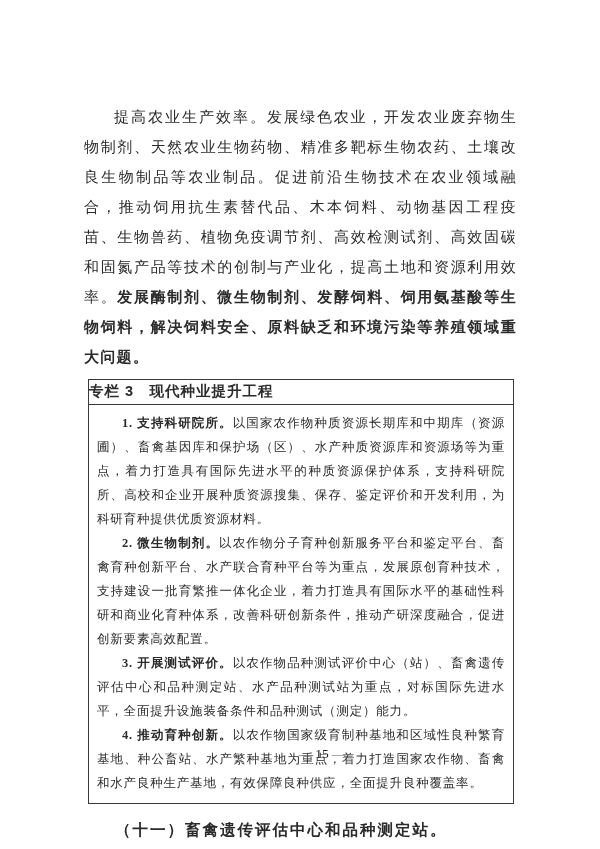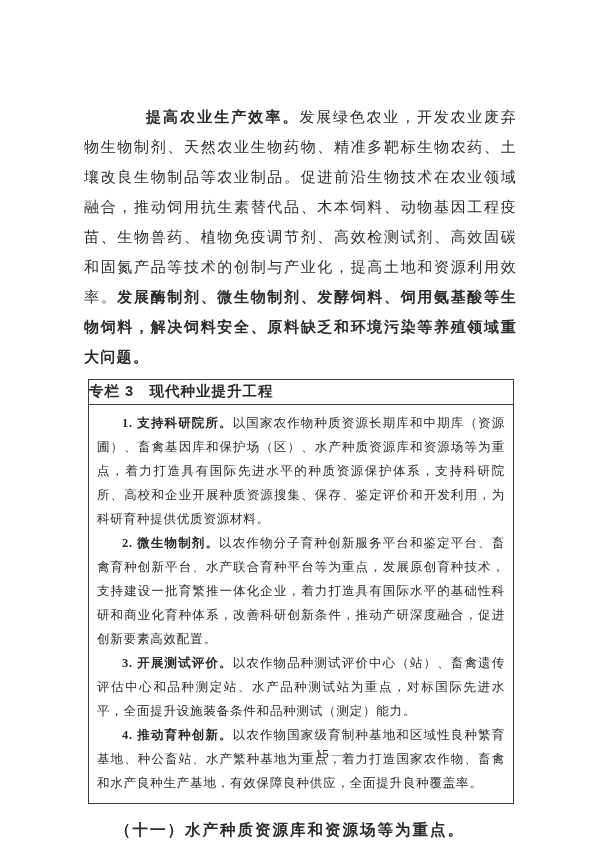--- a/index.html
+++ b/index.html
@@ -17,24 +17,23 @@
   }
   .para {
     font-size: 15px;
     line-height: 30px;
     letter-spacing: 1.3px;
     text-align: justify;
     text-indent: 2em;
     margin: 0;
   }
   .para .lead {
-    font-weight: bold;
+    font-weight: normal;
     font-family: "Liberation Sans", "DejaVu Sans", sans-serif;
     letter-spacing: 1.6px;
-    margin-left: 32px;
   }
   .para .emph {
     font-weight: bold;
   }
   .column-box {
     margin: 7px 3px 0 4px;
     border: 1px solid #3a3a3a;
   }
   .box-title {
     text-align: left;
@@ -101,17 +100,17 @@
 
       <p class="box-item"><span class="num">2.</span><span>&nbsp;</span><span class="item-lead">微生物制剂。</span><span>以农作物分子育种创新服务平台和鉴定平台、畜禽育种创新平台、水产联合育种平台等为重点，发展原创育种技术，支持建设一批育繁推一体化企业，着力打造具有国际水平的基础性科研和商业化育种体系，改善科研创新条件，推动产研深度融合，促进创新要素高效配置。</span></p>
 
       <p class="box-item"><span class="num">3.</span><span>&nbsp;</span><span class="item-lead">开展测试评价。</span><span>以农作物品种测试评价中心（站）、畜禽遗传评估中心和品种测定站、水产品种测试站为重点，对标国际先进水平，全面提升设施装备条件和品种测试（测定）能力。</span></p>
 
       <p class="box-item"><span class="num">4.</span><span>&nbsp;</span><span class="item-lead">推动育种创新。</span><span>以农作物国家级育制种基地和区域性良种繁育基地、种公畜站、水产繁种基地为重点，着力打造国家农作物、畜禽和水产良种生产基地，有效保障良种供应，全面提升良种覆盖率。</span></p>
 
     </div>
   </div>
 
-  <p class="section-heading">（十一）水产种质资源库和资源场等为重点。</p>
+  <p class="section-heading">（十一）畜禽遗传评估中心和品种测定站。</p>
 
 </div>
 
 <div class="page-footer"><span class="dash">—</span><span class="num">15</span><span class="dash">—</span></div>
 
 </body></html>

